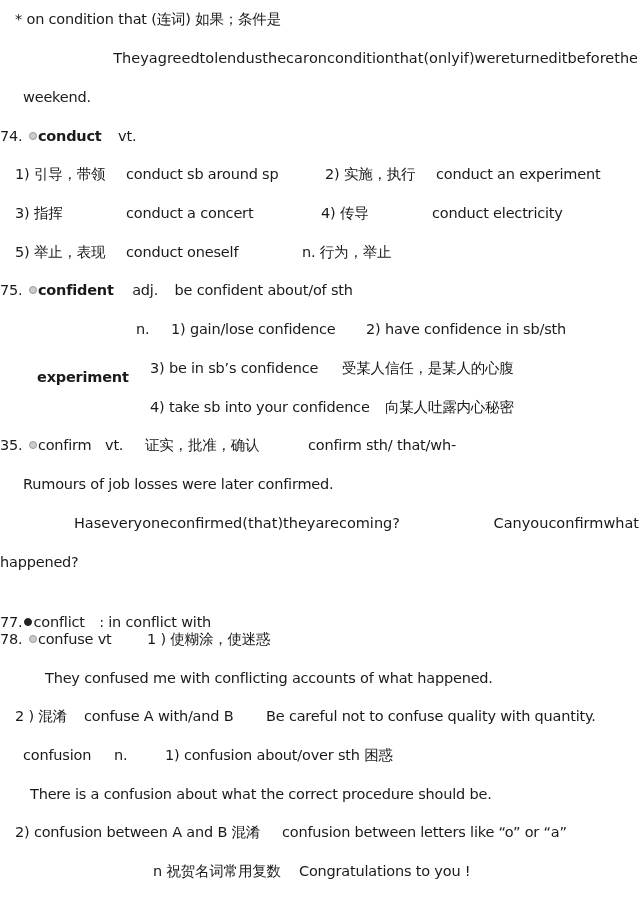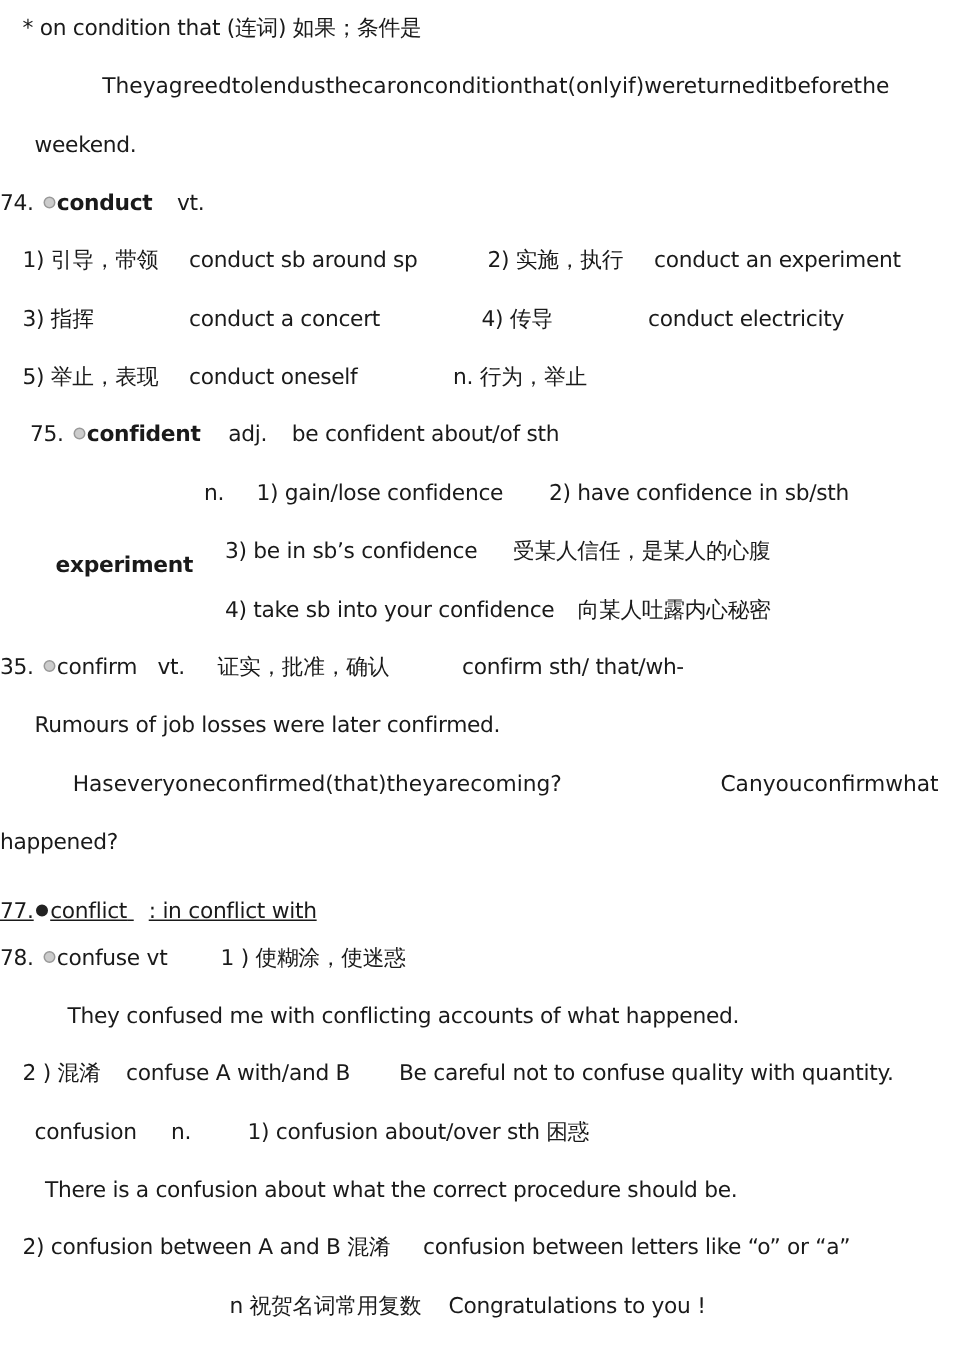--- a/index.html
+++ b/index.html
@@ -2,21 +2,21 @@
 <html><head>
 <meta charset="utf-8">
 <style>
   html, body { margin:0; padding:0; background:#ffffff; }
   body { width:640px; height:903px; position:relative; overflow:hidden;
          font-family:"DejaVu Sans", "Liberation Sans", sans-serif; color:#1a1a1a; }
   .ln { position:absolute; white-space:nowrap; font-size:14.5px; line-height:20px; letter-spacing:-0.2px; }
   .b { font-weight:bold;margin-top:48px; }
   .dot { display:inline-block; width:6px; height:6px; border-radius:50%; border:1px solid #999; background:#ccc; margin:0 1px 2px 2px; vertical-align:middle; }
   .dot.solid { background:#222; border-color:#222; }
-  .just { position:absolute; white-space:nowrap; font-size:14.5px; line-height:20px; display:flex; justify-content:center; }
+  .just { position:absolute; white-space:nowrap; font-size:14.5px; line-height:20px; display:flex; justify-content:flex-end; }
   .seg { position:absolute; white-space:nowrap; font-size:14.5px; line-height:20px; letter-spacing:-0.2px; }
 </style>
 </head>
 <body>
 
 <div class="ln" style="left:15px;top:9px;">* on condition that (连词)  如果；条件是</div>
 
 <div class="just" style="left:23px;top:48px;width:615px;">
   <span>They</span>
   <span>agreed</span>
@@ -52,21 +52,21 @@
 
 <div class="seg" style="left:15px;top:203px;">3)  指挥</div>
 <div class="seg" style="left:126px;top:203px;">conduct a concert</div>
 <div class="seg" style="left:321px;top:203px;">4)  传导</div>
 <div class="seg" style="left:432px;top:203px;">conduct electricity</div>
 
 <div class="seg" style="left:15px;top:242px;">5)  举止，表现</div>
 <div class="seg" style="left:126px;top:242px;text-align:center;">conduct oneself</div>
 <div class="seg" style="left:302px;top:242px;text-align:right;">n.  行为，举止</div>
 
-<div class="ln" style="left:0px;top:280px;padding-left:20px;">
+<div class="ln" style="left:0px;top:280px;">
   <span>75.</span>
   <span class="dot"></span><span class="b">confident</span>
   <span style="margin-left:14px">adj.</span>
   <span style="margin-left:12px">be confident about/of sth</span>
 </div>
 
 <div class="seg b" style="left:37px;top:319px;">experiment</div>
 <div class="seg" style="left:136px;top:319px;">n.</div>
 <div class="seg" style="left:171px;top:319px;">1) gain/lose confidence</div>
 <div class="seg" style="left:366px;top:319px;">2) have confidence in sb/sth</div>
@@ -98,21 +98,21 @@
 </div>
 <div class="just" style="left:467px;top:513px;width:172px;">
   <span>Can</span>
   <span>you</span>
   <span>confirm</span>
   <span>what</span>
 </div>
 
 <div class="ln" style="left:0px;top:552px;">happened?</div>
 
-<div class="ln" style="left:0px;top:598px;text-decoration:underline;">
+<div class="ln" style="left:0px;top:612px;">
   <span>77.</span><span class="dot solid"></span><span>conflict</span>
   <span style="margin-left:10px">: in conflict with</span>
 </div>
 
 <div class="ln" style="left:0px;top:629px;">
   <span>78.</span>
   <span class="dot"></span><span>confuse vt</span>
 </div>
 <div class="seg" style="left:147px;top:629px;">1 ) 使糊涂，使迷惑</div>
 

